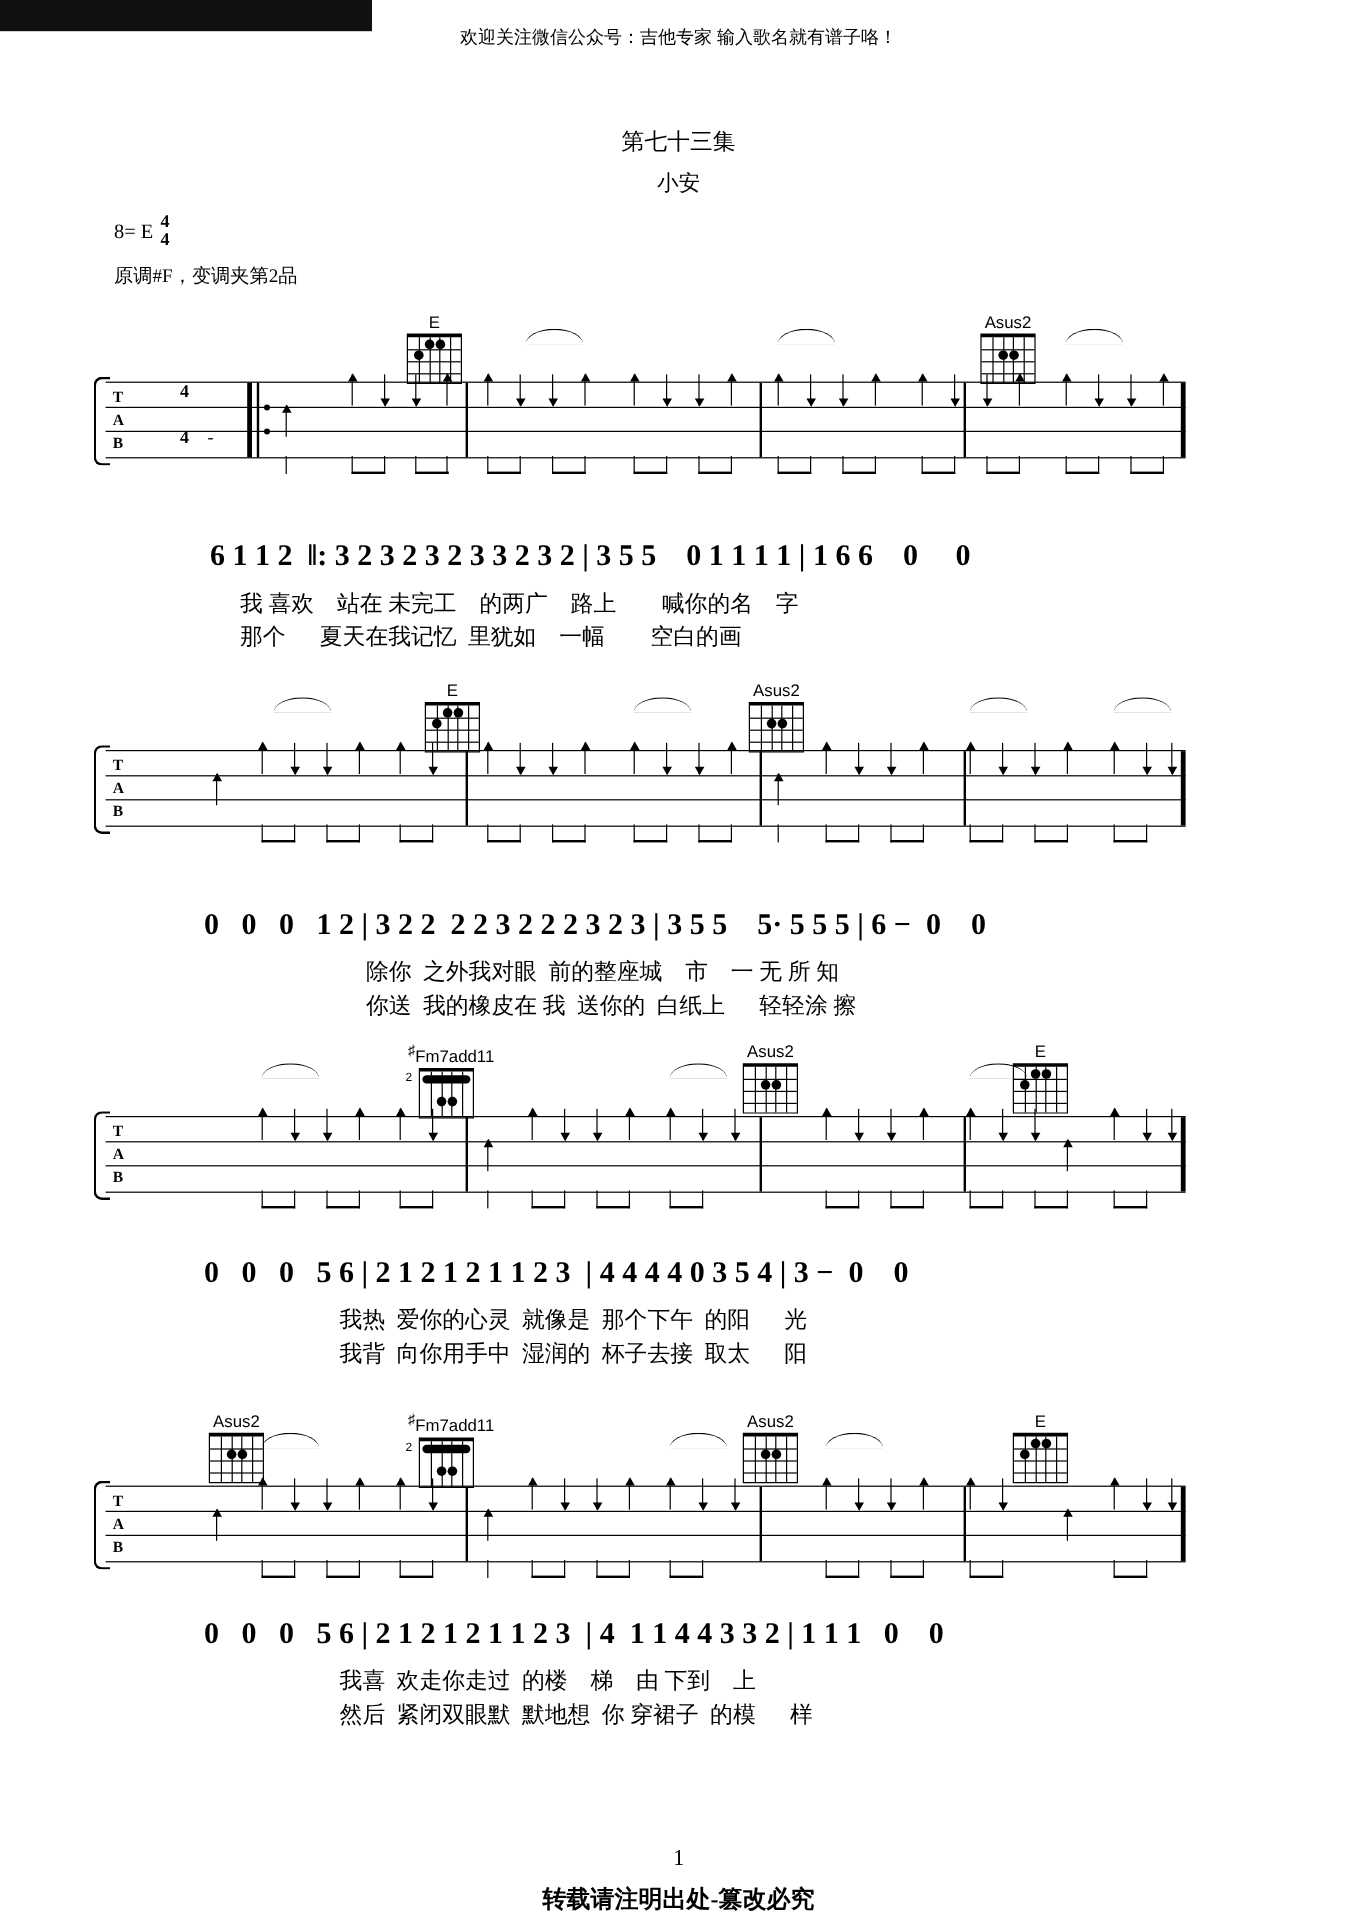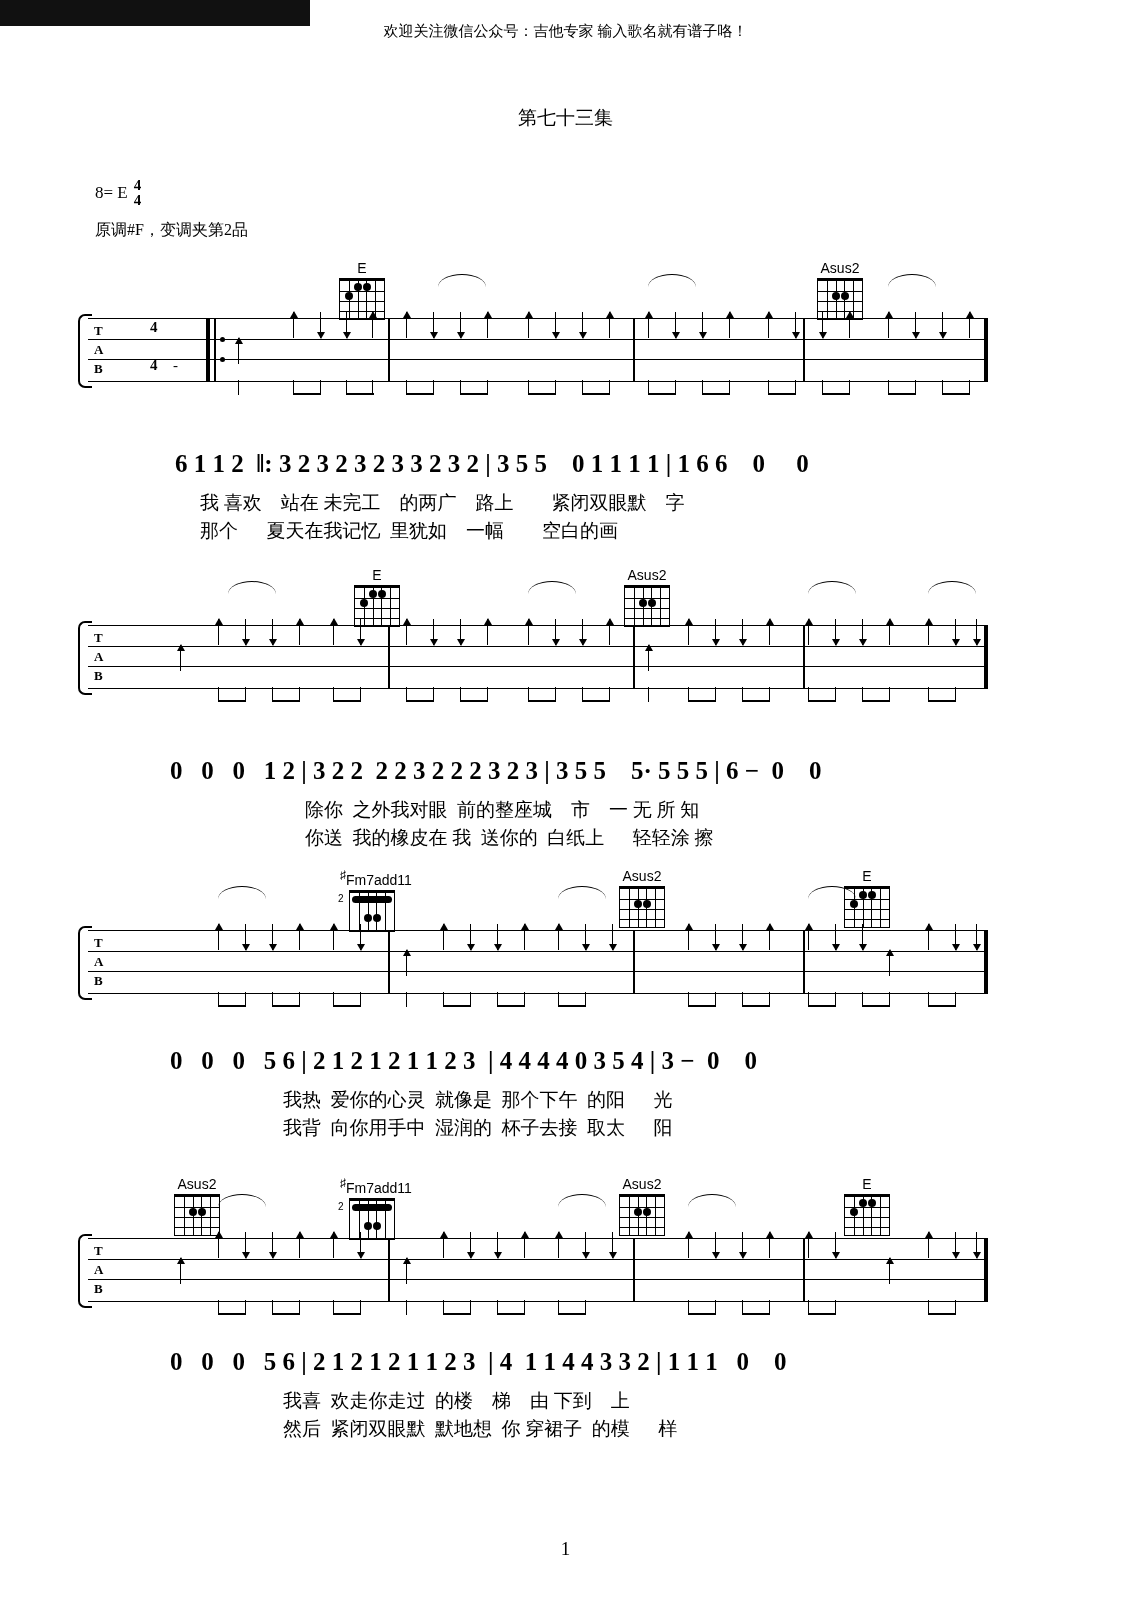--- a/index.html
+++ b/index.html
@@ -118,20 +118,21 @@
 </style>
 </head>
 <body>
 
 <div class="sheet">
 
   <div class="topleft-wm"></div>
 
   <div class="header-note">欢迎关注微信公众号：吉他专家  输入歌名就有谱子咯！</div>
   <div class="subtitle">第七十三集</div>
+  <div class="author">小安</div>
 
   <div class="key-info">
     <div class="key-line1">
       <span>8= E</span>
       <span class="timesig">
         <span class="num">4</span>
         <span class="num">4</span>
       </span>
     </div>
     <div class="key-line2">原调#F，变调夹第2品</div>
@@ -259,21 +260,21 @@
       <div class="stem" style="left:800px;"></div>
         <div class="stem" style="left:827px;"></div>
       <div class="beam" style="left:800px;width:28px;"></div>
       <div class="stem" style="left:854px;"></div>
         <div class="stem" style="left:881px;"></div>
       <div class="beam" style="left:854px;width:28px;"></div>
     </div>
   </div>
 
   <div class="numline" style="top:450px;left:175px;">6 1 1 2  ‖: 3 2 3 2 3 2 3 3 2 3 2 | 3 5 5    0 1 1 1 1 | 1 6 6    0     0</div>
-  <div class="lyric" style="top:490px;left:200px;">我 喜欢    站在 未完工    的两广    路上        紧闭双眼默    字</div>
+  <div class="lyric" style="top:490px;left:200px;">我 喜欢    站在 未完工    的两广    路上        喊你的名    字</div>
   <div class="lyric" style="top:518px;left:200px;">那个      夏天在我记忆  里犹如    一幅        空白的画</div>
 
   <div class="system" style="top:625px;">
     <div class="chord" style="left:345px;top:-58px;">
       <div class="cname">E</div>
       <div class="grid">
         <div class="v" style="left:8.8px;"></div>
           <div class="v" style="left:17.6px;"></div>
         <div class="v" style="left:26.4px;"></div>
           <div class="v" style="left:35.2px;"></div>
@@ -660,14 +661,15 @@
         <div class="stem" style="left:867px;"></div>
       <div class="beam" style="left:840px;width:28px;"></div>
     </div>
   </div>
 
   <div class="numline" style="top:1348px;left:170px;">0   0   0   5 6 | 2 1 2 1 2 1 1 2 3  | 4  1 1 4 4 3 3 2 | 1 1 1   0    0</div>
   <div class="lyric" style="top:1388px;left:283px;">我喜  欢走你走过  的楼    梯    由 下到    上</div>
   <div class="lyric" style="top:1416px;left:283px;">然后  紧闭双眼默  默地想  你 穿裙子  的模      样</div>
 
   <div class="pagenum">1</div>
+  <div class="footer">转载请注明出处-篡改必究</div>
 
 </div>
 
 </body></html>

